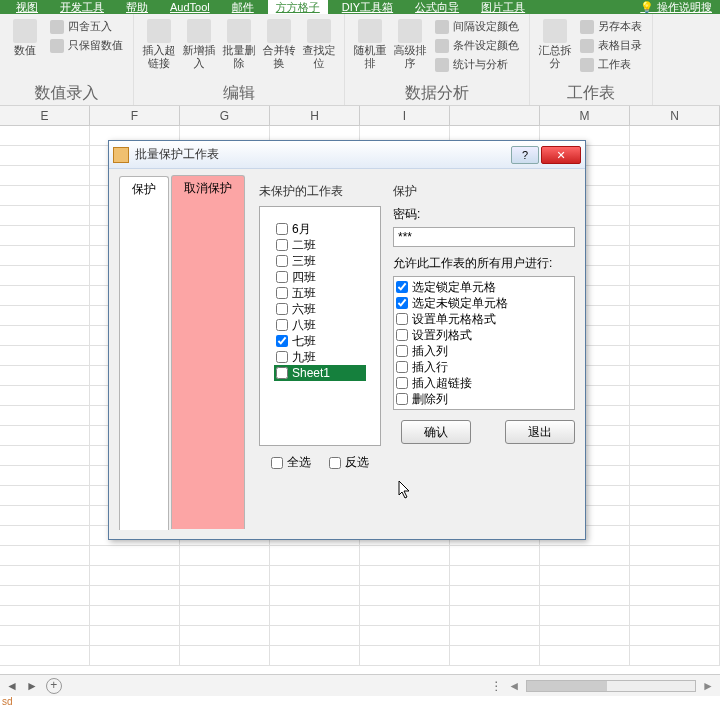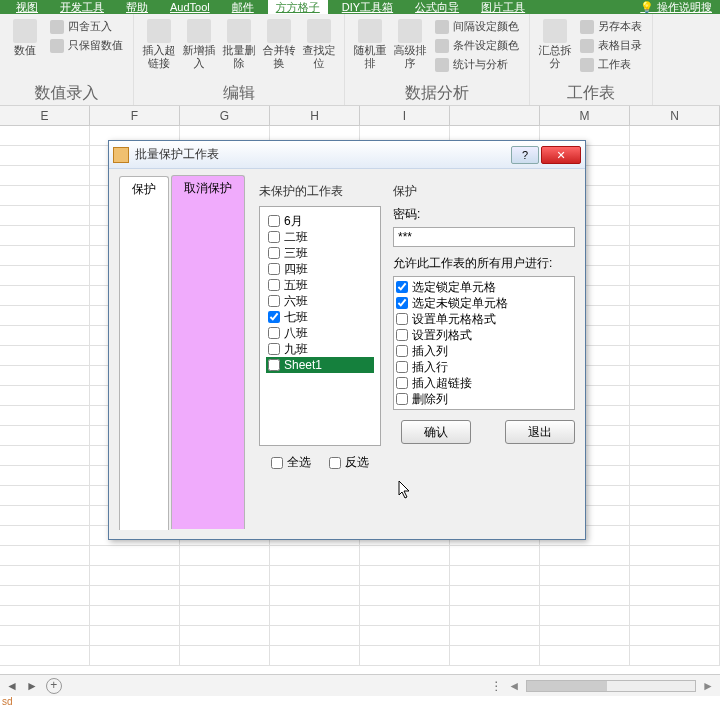--- a/index.html
+++ b/index.html
@@ -42,28 +42,28 @@
   .dialog { position: absolute; left: 108px; top: 140px; width: 478px; height: 400px; border: 1px solid #5a7ca0; background: #f0f0f0; box-shadow: 2px 2px 6px rgba(0,0,0,.3); }
   .titlebar { height: 28px; background: linear-gradient(#fff,#e4ecf7); display: flex; align-items: center; padding: 0 4px; border-bottom: 1px solid #c9d6e8; }
   .titlebar .appicon { width: 16px; height: 16px; background: #f0c070; border: 1px solid #c08020; margin-right: 6px; }
   .titlebar .title { font-size: 12px; color: #333; }
   .titlebar .wbtns { margin-left: auto; display: flex; gap: 2px; }
   .wbtn { width: 28px; height: 18px; border: 1px solid #8aa; background: linear-gradient(#eef,#cde); text-align: center; font-size: 11px; line-height: 16px; cursor: pointer; border-radius: 2px; }
   .wbtn.close { background: linear-gradient(#f66,#c22); color: #fff; border-color: #a11; width: 40px; }
 
   .dlgbody { padding: 6px 10px 10px 10px; display: flex; flex-direction: row; height: calc(100% - 28px); }
   .tabs { display: flex; }
-  .dlg-tab { padding: 4px 12px; border: 1px solid #b5b5b5; border-bottom: none; background: #f0abfc; margin-right: 2px; border-radius: 3px 3px 0 0; cursor: pointer; font-size: 12px; }
+  .dlg-tab { padding: 4px 12px; border: 1px solid #b5b5b5; border-bottom: none; background: #fca5a5; margin-right: 2px; border-radius: 3px 3px 0 0; cursor: pointer; font-size: 12px; }
   .dlg-tab.active { background: #fff; position: relative; top: 1px; }
   .tabline { border-top: 1px solid #b5b5b5; margin-top: -1px; }
 
   .panes { display: flex; gap: 12px; flex: 1; padding-top: 8px; margin-left: 12px; }
   .pane { flex: 1; position: relative; }
   .group-title { font-size: 12px; color: #333; margin-bottom: 6px; }
-  .listbox { border: 1px solid #aaa; height: 240px; background: #fff; overflow: hidden; padding: 6px; }
+  .listbox { border: 1px solid #aaa; height: 240px; background: #fff; overflow: hidden; padding: 14px; }
   .list-item { display: flex; align-items: center; gap: 4px; padding: 0 2px; font-size: 12px; height: 16px; }
   .list-item.selected { background: #15803d; color: #fff; }
   input[type=checkbox] { width: 12px; height: 12px; }
   .below-list { margin-top: 8px; display: flex; gap: 18px; padding-left: 12px; }
   .below-list label { display: flex; align-items: center; gap: 4px; font-size: 12px; }
 
   .labeltxt { font-size: 12px; margin-bottom: 4px; }
   .pwd { width: 100%; height: 20px; border: 1px solid #aaa; padding: 1px 4px; font-size: 12px; background:#fff; }
   .permlist { border: 1px solid #aaa; height: 134px; background: #fff; overflow-y: auto; padding: 2px; }
   .permlist .perm { display: flex; align-items: center; gap: 4px; font-size: 12px; height: 16px; }
@@ -528,26 +528,26 @@
             </div>
           <div class="list-item">
               <input type="checkbox" style="">
               <span>五班</span>
             </div>
           <div class="list-item">
               <input type="checkbox" style="">
               <span>六班</span>
             </div>
           <div class="list-item">
+              <input type="checkbox" style="">
+              <span>八班</span>
+            </div>
+          <div class="list-item">
               <input type="checkbox" checked="" style="">
               <span>七班</span>
-            </div>
-          <div class="list-item">
-              <input type="checkbox" style="">
-              <span>八班</span>
             </div>
           <div class="list-item">
               <input type="checkbox" style="">
               <span>九班</span>
             </div>
           <div class="list-item selected">
               <input type="checkbox" style="">
               <span>Sheet1</span>
             </div>
         </div>

